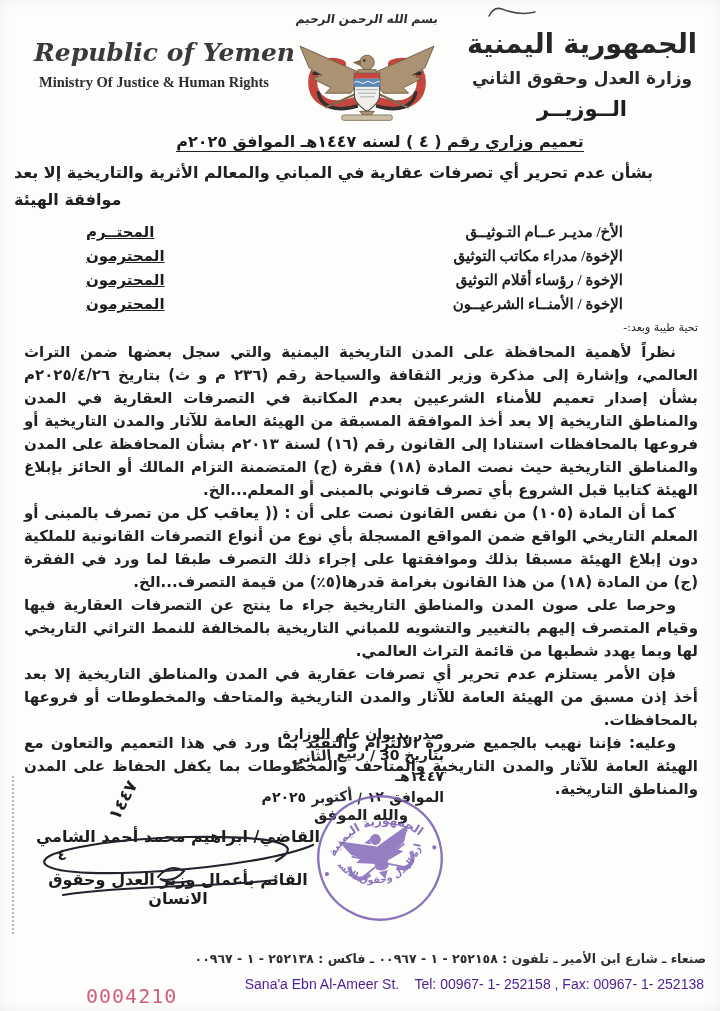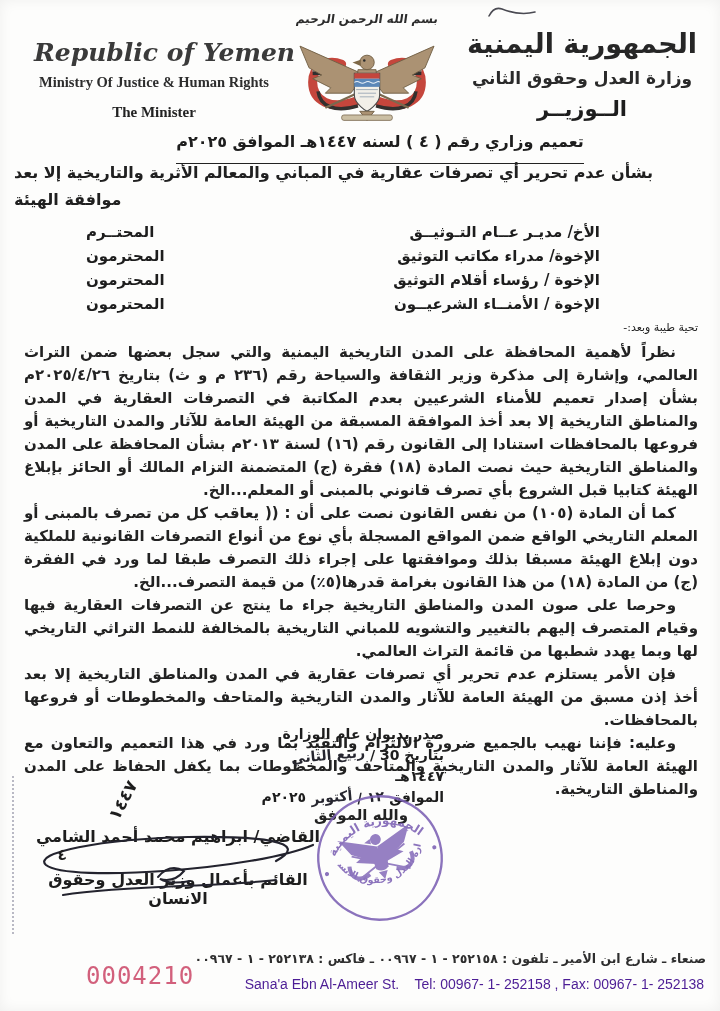--- a/index.html
+++ b/index.html
@@ -17,28 +17,28 @@
   .hdr-center{position:absolute;left:283px;top:12px;width:168px;text-align:center;}
   .bismillah{font-size:12px;font-weight:bold;color:#2c2c2c;transform:skewX(-8deg);}
   .hdr-ar{position:absolute;right:10px;top:28px;width:256px;text-align:center;direction:rtl;}
   .hdr-ar-country{font-size:27px;font-weight:bold;color:#262626;}
   .hdr-ar-ministry{font-size:17px;font-weight:bold;margin-top:9px;color:#2a2a2a;}
   .hdr-ar-office{font-size:21px;font-weight:bold;margin-top:9px;letter-spacing:1px;}
   .pen-mark{position:absolute;left:486px;top:3px;}
   
   .title{position:absolute;top:132px;left:90px;right:50px;text-align:center;
          font-size:16px;font-weight:bold;direction:rtl;}
-  .title span{border-bottom:1.6px solid #222;padding-bottom:12px;}
+  .title span{border-bottom:1.6px solid #222;padding-bottom:0;}
   .subject{position:absolute;top:159px;left:14px;right:14px;text-align:left;
            font-weight:bold;font-size:16px;line-height:27px;direction:rtl;color:#202020;}
   
   .recipients{position:absolute;top:223px;left:0;right:0;font-weight:bold;font-size:15px;}
   .recipient-row{position:relative;height:24px;direction:rtl;}
-  .r-to{position:absolute;right:120px;white-space:nowrap;}
-  .r-hon{position:absolute;left:86px;white-space:nowrap;}
+  .r-to{position:absolute;right:97px;white-space:nowrap;font-family:Liberation Serif, serif;}
+  .r-hon{position:absolute;left:86px;white-space:nowrap;text-decoration:underline;}
   
   .greeting{position:absolute;top:321px;right:22px;font-size:11px;direction:rtl;}
   .body-text{position:absolute;top:341px;left:24px;right:22px;direction:rtl;
              text-align:justify;font-size:15px;line-height:23px;font-weight:bold;color:#222;}
   .body-text p{margin:0;text-indent:22px;}
   .closing{text-align:center;margin-top:3px;font-weight:bold;}
   
   .issued{position:absolute;top:724px;left:248px;width:196px;direction:rtl;text-align:right;
           font-weight:bold;font-size:14px;line-height:21px;}
   .hand{display:inline-block;transform:rotate(-5deg);font-weight:bold;color:#26262f;}
@@ -48,40 +48,39 @@
   .flourish{position:absolute;left:8px;top:817px;z-index:3;}
   .hand-year{position:absolute;left:102px;top:790px;font-size:17px;font-weight:bold;
              transform:rotate(-62deg);z-index:3;}
   .hand-num{position:absolute;left:57px;top:846px;font-size:15px;font-weight:bold;
             transform:rotate(-12deg);z-index:3;}
   .stamp{position:absolute;left:312px;top:790px;width:136px;height:136px;
          transform:rotate(-14deg);color:#7c60b4;opacity:.88;z-index:2;}
   .left-artifact{position:absolute;left:12px;top:776px;height:158px;width:0;
                  border-left:2px dotted #b9b9c4;}
   
-  .footer-serial{position:absolute;left:86px;top:962px;font-family:"DejaVu Sans Mono",monospace;
-                 font-size:24px;letter-spacing:1px;color:#d2607c;}
+  .footer-serial{position:absolute;left:86px;top:984px;font-family:"DejaVu Sans Mono",monospace;
+                 font-size:20px;letter-spacing:1px;color:#d2607c;}
   .footer-ar{position:absolute;right:14px;top:951px;direction:rtl;font-size:12.5px;
              font-weight:bold;color:#2e2e2e;white-space:nowrap;}
   .footer-en{position:absolute;right:16px;top:976px;font-size:14px;color:#4c1d95;
              font-family:"Liberation Sans",sans-serif;white-space:pre;}
 </style>
 </head>
 <body>
 
 <div class="page">
 
   <svg class="pen-mark" width="52" height="18" viewBox="0 0 52 18">
     <path d="M3,13 q5,-10 13,-7 q18,7 33,3" fill="none" stroke="#4a4a52" stroke-width="1.6" stroke-linecap="round"></path>
   </svg>
 
   <div class="hdr-en">
     <div class="hdr-en-country">Republic of Yemen</div>
     <div class="hdr-en-ministry">Ministry Of Justice &amp; Human Rights</div>
-    <div class="hdr-en-office">The Minister</div>
   </div>
 
   <div class="hdr-center">
     <div class="bismillah">بسم الله الرحمن الرحيم</div>
     <svg width="150" height="96" viewBox="0 0 160 106" style="margin-top:2px;">
       <path d="M70,80 C40,92 20,80 20,60 C20,42 36,34 52,40" fill="none" stroke="#c5463c" stroke-width="10" stroke-linecap="round"></path>
       <path d="M90,80 C120,92 140,80 140,60 C140,42 124,34 108,40" fill="none" stroke="#c5463c" stroke-width="10" stroke-linecap="round"></path>
       <path d="M70,86 C44,94 28,86 26,70" fill="none" stroke="#33302e" stroke-width="4"></path>
       <path d="M90,86 C116,94 132,86 134,70" fill="none" stroke="#33302e" stroke-width="4"></path>
       <path d="M34,46 L126,88 M126,46 L34,88" stroke="#7a6a4f" stroke-width="2.5"></path>

